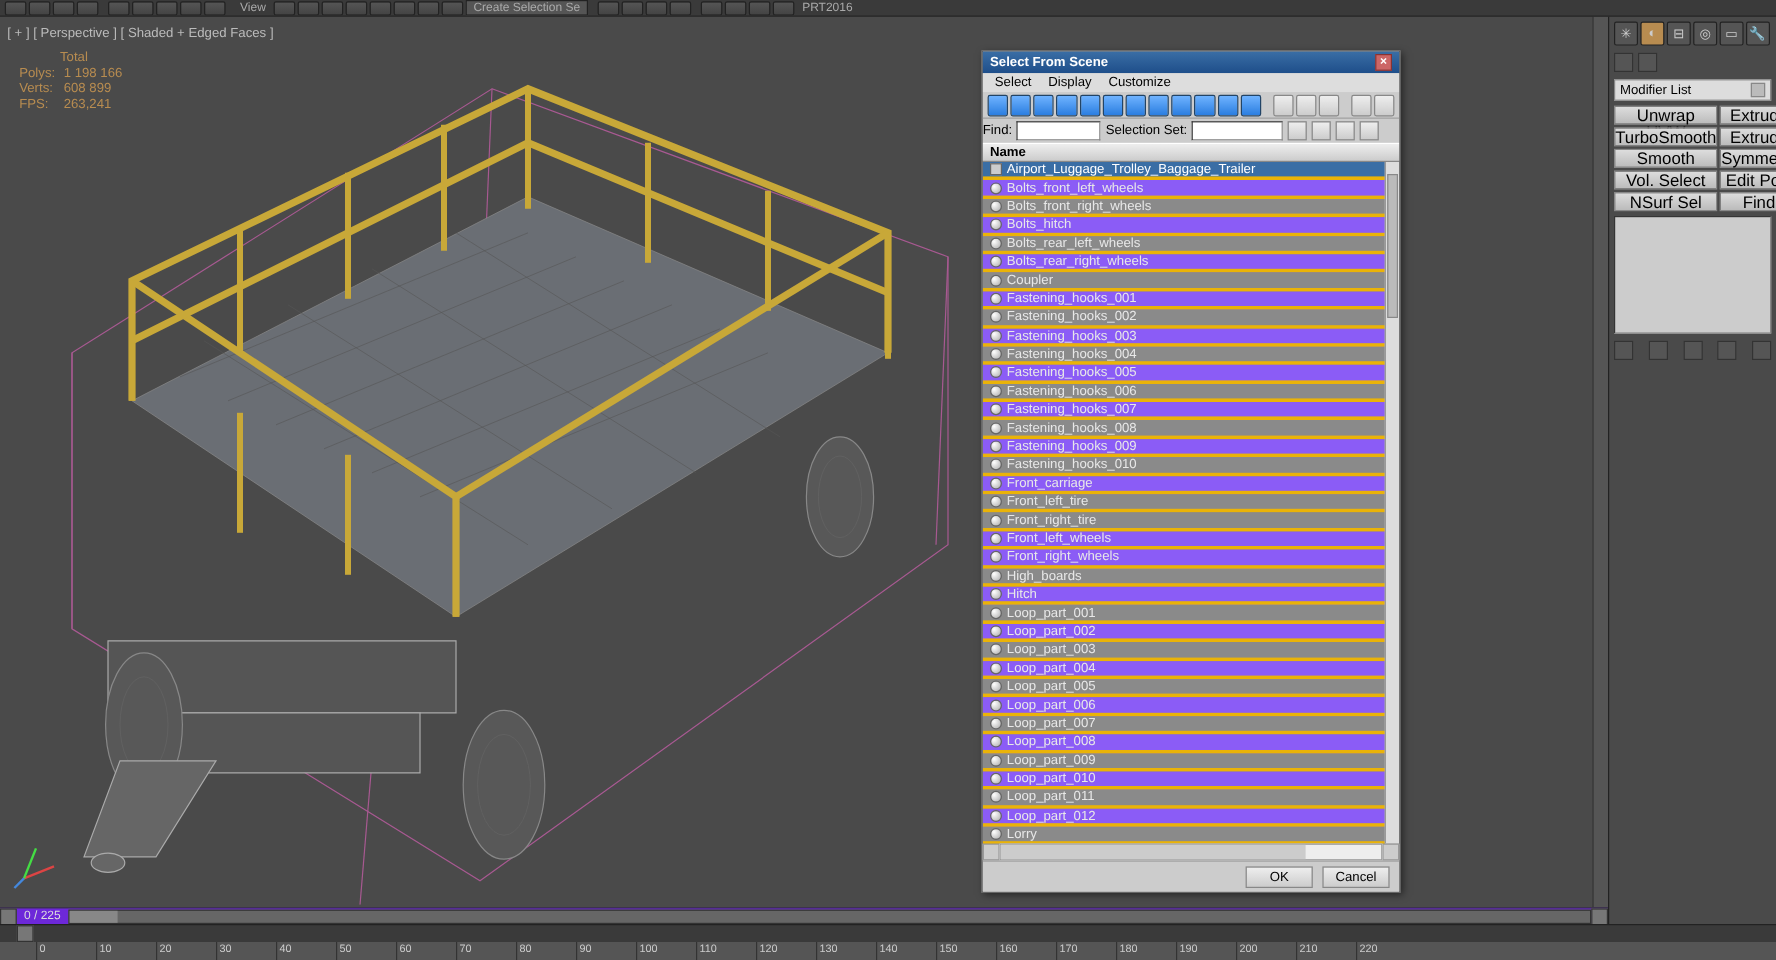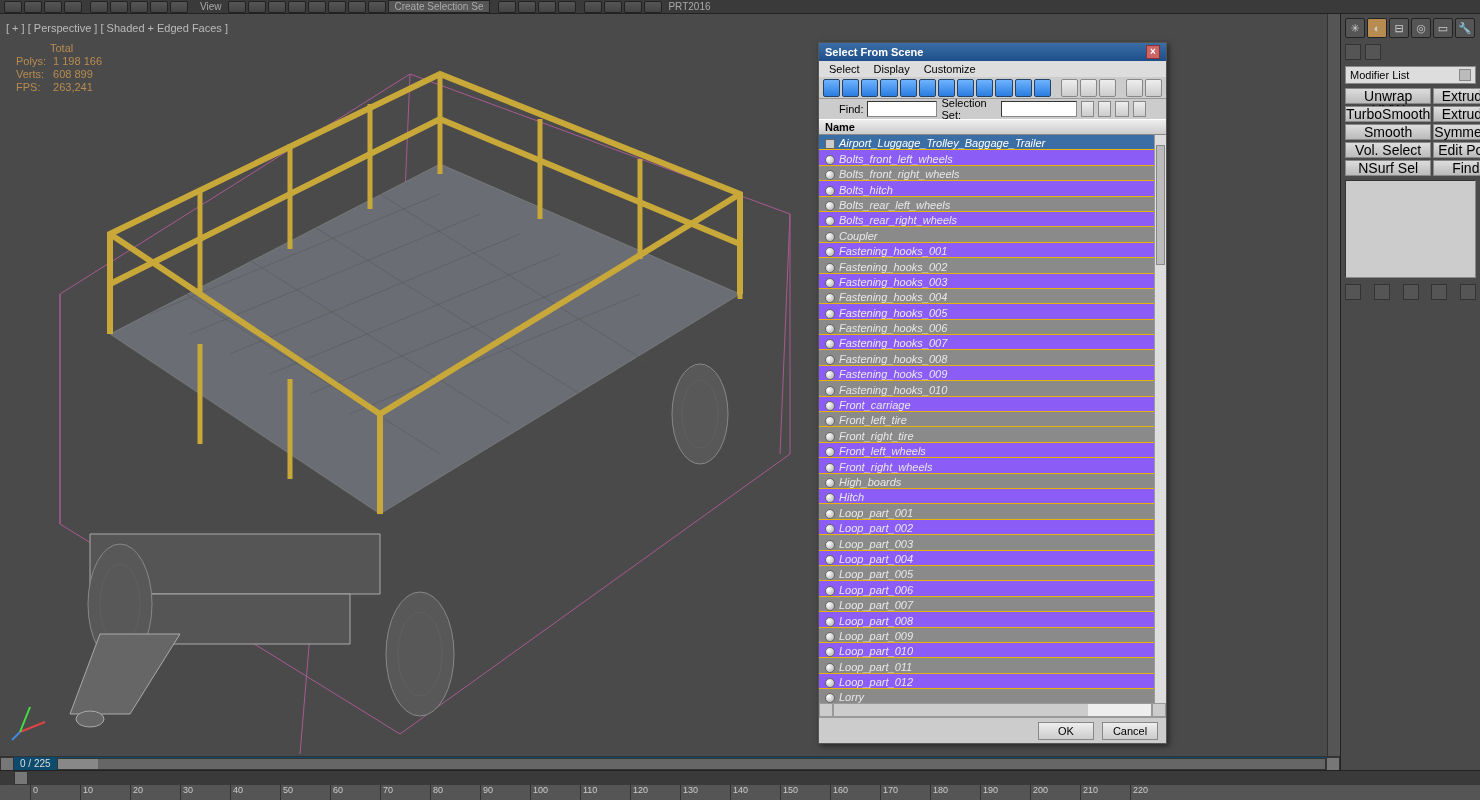--- a/index.html
+++ b/index.html
@@ -13,21 +13,21 @@
 
 
 .main { position: absolute; top: 14px; left: 0; right: 0; bottom: 30px; display: flex; }
 .viewport-wrap { flex: 1; position: relative; background: #4a4a4a; overflow: hidden; }
 .viewport-label { position: absolute; left: 6px; top: 8px; color: #bbb; font-size: 11px; }
 .stats { position: absolute; left: 16px; top: 28px; color: #b88c50; font-size: 11px; line-height: 13px; }
 .stats .row span:first-child { display: inline-block; width: 34px; }
 .axis-gizmo { position: absolute; left: 10px; bottom: 28px; width: 40px; height: 40px; }
 
 
-.hscroll { position: absolute; left: 0; right: 0; bottom: 0; height: 14px; background: #0c4a6e; border-top: 1px solid #333; display: flex; align-items: center; margin-top: 44px; }
+.hscroll { position: absolute; left: 0; right: 0; bottom: 0; height: 14px; background: #6d28d9; border-top: 1px solid #333; display: flex; align-items: center; margin-top: 44px; }
 .hscroll .arrow { width: 14px; height: 14px; background: #777; border: 1px solid #333; }
 .hscroll .track { flex: 1; background: #666; height: 12px; border: 1px solid #333; position: relative; }
 .hscroll .thumb { position: absolute; left: 0; top: 0; bottom: 0; width: 40px; background: #888; }
 .hscroll .lbl { padding: 0 6px; color: #ddd; font-size: 10px; }
 .vscroll { position: absolute; right: 0; top: 0; bottom: 14px; width: 13px; background: #555; border-left: 1px solid #333; }
 
 
 .cmd-panel { width: 140px; background: #4a4a4a; border-left: 1px solid #222; padding: 4px; display: flex; flex-direction: column; gap: 4px; }
 .cmd-tabs { display: flex; gap: 2px; }
 .cmd-tabs .t { width: 20px; height: 20px; background: #555; border: 1px solid #222; border-radius: 2px; display: flex; align-items: center; justify-content: center; }
@@ -45,29 +45,29 @@
 
 .dialog { position: absolute; left: 818px; top: 42px; width: 349px; background: #c8c8c8; border: 1px solid #555; box-shadow: 2px 2px 6px rgba(0,0,0,.5); }
 .dlg-title { height: 18px; background: linear-gradient(#3a6ea5,#1e4e8a); color: #fff; font-size: 11px; font-weight: bold; display: flex; align-items: center; padding: 0 6px; justify-content: space-between; }
 .dlg-title .x { width: 14px; height: 14px; background: #c66; border: 1px solid #833; text-align: center; line-height: 12px; font-size: 10px; color: #fff; }
 .dlg-menu { height: 16px; background: #ddd; display: flex; gap: 14px; padding: 0 10px; align-items: center; font-size: 11px; color: #000; }
 .dlg-tb { height: 22px; background: #ccc; border-bottom: 1px solid #999; display: flex; align-items: center; padding: 0 4px; gap: 2px; }
 .dlg-tb .btn { width: 18px; height: 18px; border: 1px solid #888; border-radius: 2px; }
 .dlg-tb .btn.blue { background: linear-gradient(#6fb3ff,#2a7de0); border-color: #246; }
 .dlg-tb .btn.plain { background: linear-gradient(#eee,#ccc); }
 .dlg-tb .gap { width: 6px; }
-.dlg-find { height: 20px; background: #ccc; display: flex; align-items: center; padding: 0 20px; gap: 4px; font-size: 11px; color: #000; }
+.dlg-find { height: 20px; background: #ccc; display: flex; align-items: center; padding: 0 0; gap: 4px; font-size: 11px; color: #000; }
 .dlg-find input { height: 16px; background: #fff; border: 1px inset #888; font-size: 11px; padding: 0 2px; }
 .dlg-find .fi { width: 70px; }
 .dlg-find .si { width: 76px; }
 .dlg-find .sbtn { width: 16px; height: 16px; background: linear-gradient(#eee,#ccc); border: 1px solid #888; }
 .dlg-hdr { height: 16px; background: linear-gradient(#eee,#ccc); border-top: 1px solid #fff; border-bottom: 1px solid #888; padding: 0 6px; color: #000; font-weight: bold; line-height: 15px; }
 .dlg-list { height: 568px; overflow: hidden; position: relative; background: #888; }
 .dlg-list .inner { position: absolute; left: 0; top: 0; right: 12px; }
-.dlg-list .row { height: 15.4px; display: flex; align-items: flex-end; padding-left: 6px; gap: 4px; color: #e8e8e8; font-size: 11px; border-bottom: 1px solid #eab308; font-style: italic; }
+.dlg-list .row { height: 15.4px; display: flex; align-items: center; padding-left: 6px; gap: 4px; color: #e8e8e8; font-size: 11px; border-bottom: 3px solid #eab308; }
 .dlg-list .row.odd { background: #8b5cf6; }
 .dlg-list .row.even { background: #8a8a8a; }
 .dlg-list .row.sel { background: #3a6ea5; color: #fff; }
 .dlg-list .ico { width: 10px; height: 10px; border-radius: 50%; background: radial-gradient(circle at 30% 30%, #fff, #aaa); border: 1px solid #666; flex-shrink: 0; }
 .dlg-list .ico.box { border-radius: 0; background: #ccc; }
 .dlg-list .vsb { position: absolute; right: 0; top: 0; bottom: 0; width: 12px; background: #ddd; border-left: 1px solid #999; }
 .dlg-list .vsb .th { position: absolute; left: 1px; right: 1px; top: 10px; height: 120px; background: #bbb; border: 1px solid #888; }
 .dlg-hscroll { height: 14px; background: #ddd; display: flex; }
 .dlg-hscroll .ar { width: 14px; background: #ccc; border: 1px solid #999; }
 .dlg-hscroll .tr { flex: 1; background: #eee; border: 1px solid #999; position: relative; }

